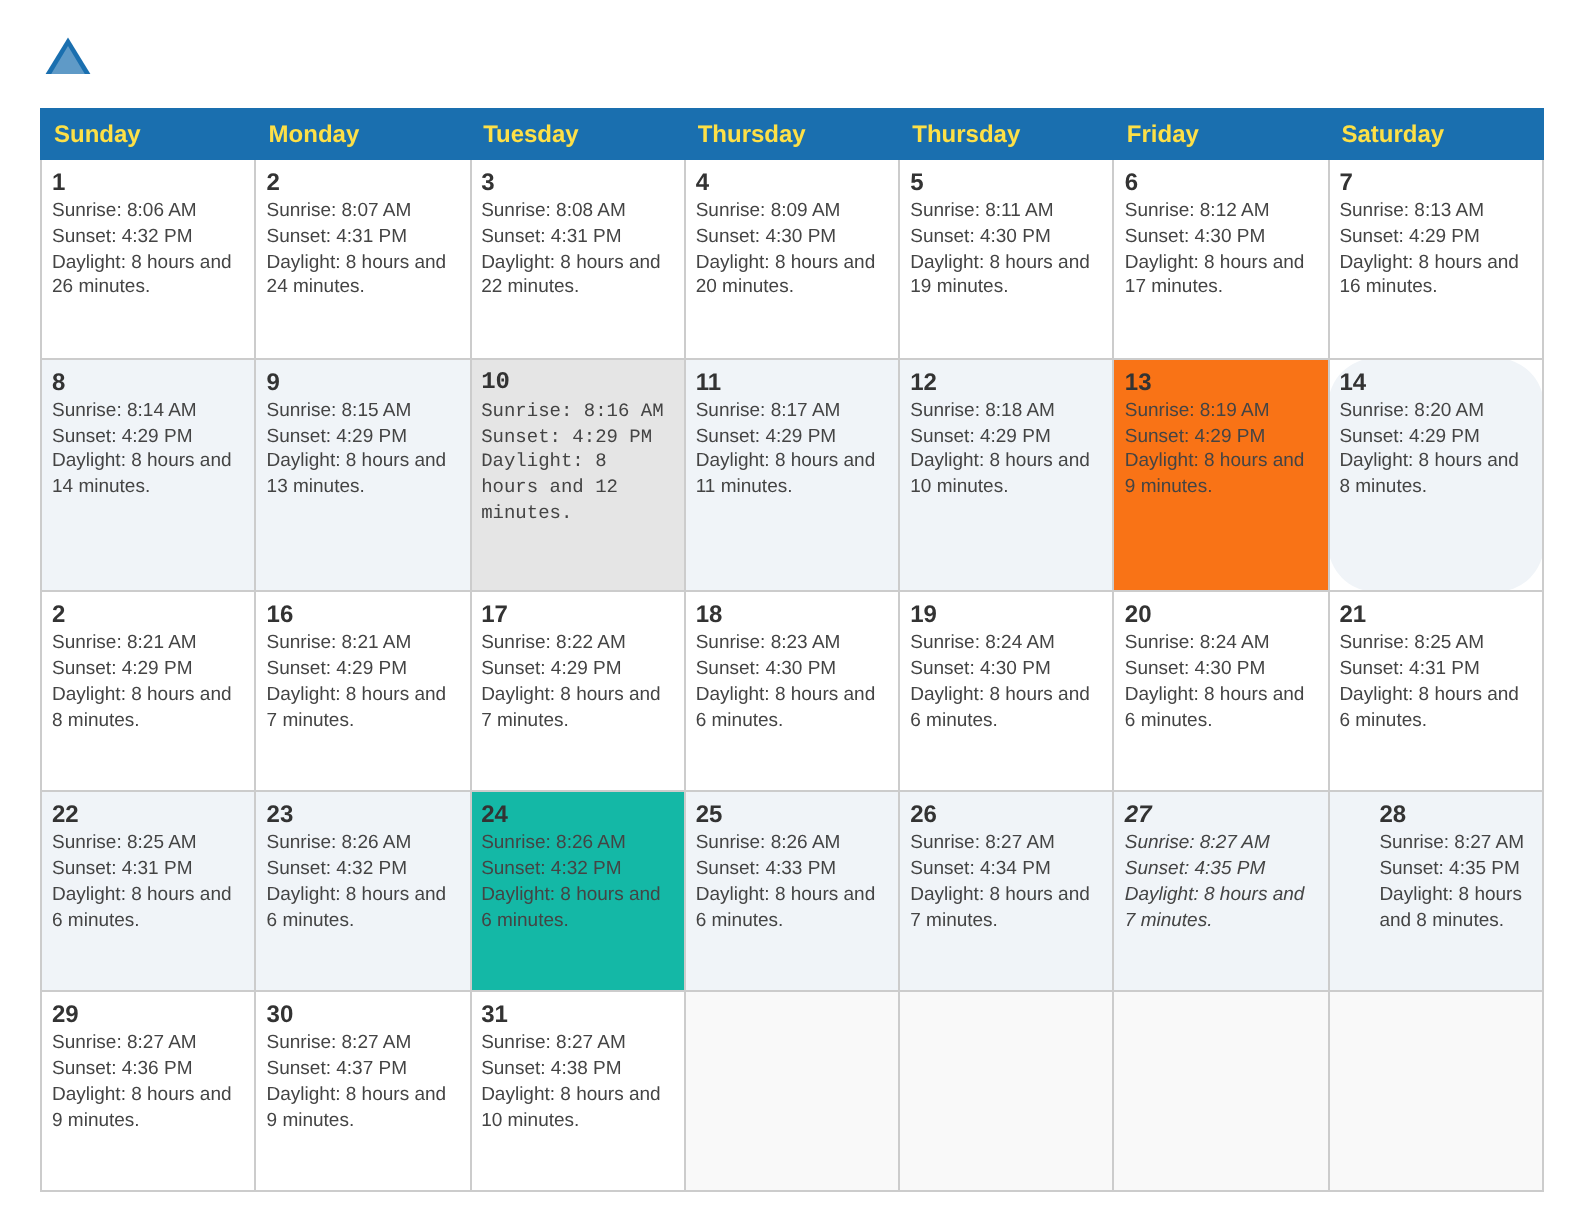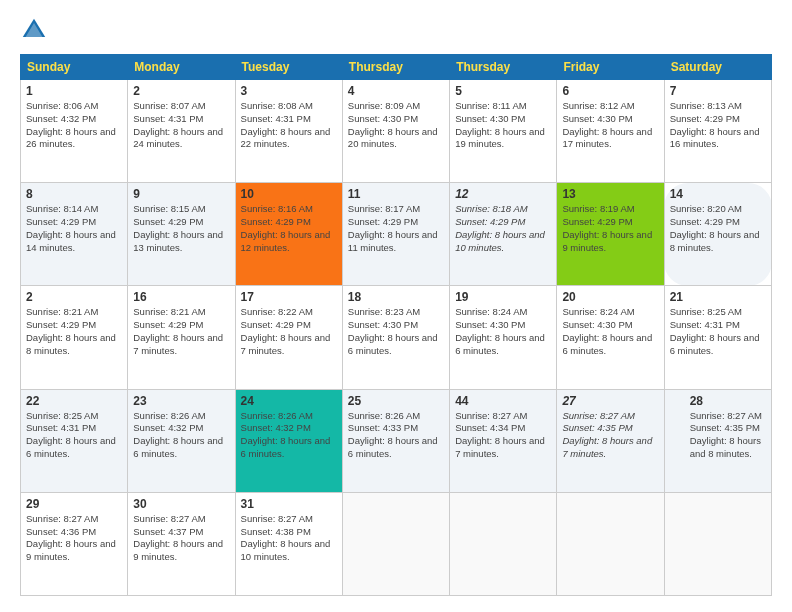--- a/index.html
+++ b/index.html
@@ -148,27 +148,27 @@
           <td><span class="day-num">6</span>
 <span class="day-info">Sunrise: 8:12 AM<br>Sunset: 4:30 PM<br>Daylight: 8 hours and 17 minutes.</span></td>
           <td><span class="day-num">7</span>
 <span class="day-info">Sunrise: 8:13 AM<br>Sunset: 4:29 PM<br>Daylight: 8 hours and 16 minutes.</span></td>
         </tr>
         <tr>
           <td style="background: rgb(240, 244, 248);"><span class="day-num">8</span>
 <span class="day-info">Sunrise: 8:14 AM<br>Sunset: 4:29 PM<br>Daylight: 8 hours and 14 minutes.</span></td>
           <td style="background: rgb(240, 244, 248);"><span class="day-num">9</span>
 <span class="day-info">Sunrise: 8:15 AM<br>Sunset: 4:29 PM<br>Daylight: 8 hours and 13 minutes.</span></td>
-          <td style="background: #f97316;"><span class="day-num">10</span>
+          <td style="background: #e5e5e5; font-family: Liberation Mono, monospace;"><span class="day-num">10</span>
 <span class="day-info">Sunrise: 8:16 AM<br>Sunset: 4:29 PM<br>Daylight: 8 hours and 12 minutes.</span></td>
           <td style="background: rgb(240, 244, 248);"><span class="day-num">11</span>
 <span class="day-info">Sunrise: 8:17 AM<br>Sunset: 4:29 PM<br>Daylight: 8 hours and 11 minutes.</span></td>
-          <td style="background: rgb(240, 244, 248); font-style: italic;"><span class="day-num">12</span>
+          <td style="background: rgb(240, 244, 248);"><span class="day-num">12</span>
 <span class="day-info">Sunrise: 8:18 AM<br>Sunset: 4:29 PM<br>Daylight: 8 hours and 10 minutes.</span></td>
-          <td style="background: #84cc16;"><span class="day-num">13</span>
+          <td style="background: #f97316;"><span class="day-num">13</span>
 <span class="day-info">Sunrise: 8:19 AM<br>Sunset: 4:29 PM<br>Daylight: 8 hours and 9 minutes.</span></td>
           <td style="background: rgb(240, 244, 248); border-radius: 24px;"><span class="day-num">14</span>
 <span class="day-info">Sunrise: 8:20 AM<br>Sunset: 4:29 PM<br>Daylight: 8 hours and 8 minutes.</span></td>
         </tr>
         <tr>
           <td><span class="day-num">2</span>
 <span class="day-info">Sunrise: 8:21 AM<br>Sunset: 4:29 PM<br>Daylight: 8 hours and 8 minutes.</span></td>
           <td><span class="day-num">16</span>
 <span class="day-info">Sunrise: 8:21 AM<br>Sunset: 4:29 PM<br>Daylight: 8 hours and 7 minutes.</span></td>
           <td><span class="day-num">17</span>
@@ -184,21 +184,21 @@
         </tr>
         <tr>
           <td style="background: rgb(240, 244, 248);"><span class="day-num">22</span>
 <span class="day-info">Sunrise: 8:25 AM<br>Sunset: 4:31 PM<br>Daylight: 8 hours and 6 minutes.</span></td>
           <td style="background: rgb(240, 244, 248);"><span class="day-num">23</span>
 <span class="day-info">Sunrise: 8:26 AM<br>Sunset: 4:32 PM<br>Daylight: 8 hours and 6 minutes.</span></td>
           <td style="background: #14b8a6;"><span class="day-num">24</span>
 <span class="day-info">Sunrise: 8:26 AM<br>Sunset: 4:32 PM<br>Daylight: 8 hours and 6 minutes.</span></td>
           <td style="background: rgb(240, 244, 248); margin-left: 45px;"><span class="day-num">25</span>
 <span class="day-info">Sunrise: 8:26 AM<br>Sunset: 4:33 PM<br>Daylight: 8 hours and 6 minutes.</span></td>
-          <td style="background: rgb(240, 244, 248);"><span class="day-num">44</span>
+          <td style="background: rgb(240, 244, 248);"><span class="day-num">26</span>
 <span class="day-info">Sunrise: 8:27 AM<br>Sunset: 4:34 PM<br>Daylight: 8 hours and 7 minutes.</span></td>
           <td style="background: rgb(240, 244, 248); font-style: italic;"><span class="day-num">27</span>
 <span class="day-info">Sunrise: 8:27 AM<br>Sunset: 4:35 PM<br>Daylight: 8 hours and 7 minutes.</span></td>
           <td style="background: rgb(240, 244, 248); padding-left: 25px;"><span class="day-num">28</span>
 <span class="day-info">Sunrise: 8:27 AM<br>Sunset: 4:35 PM<br>Daylight: 8 hours and 8 minutes.</span></td>
         </tr>
         <tr>
           <td><span class="day-num">29</span>
 <span class="day-info">Sunrise: 8:27 AM<br>Sunset: 4:36 PM<br>Daylight: 8 hours and 9 minutes.</span></td>
           <td><span class="day-num">30</span>

